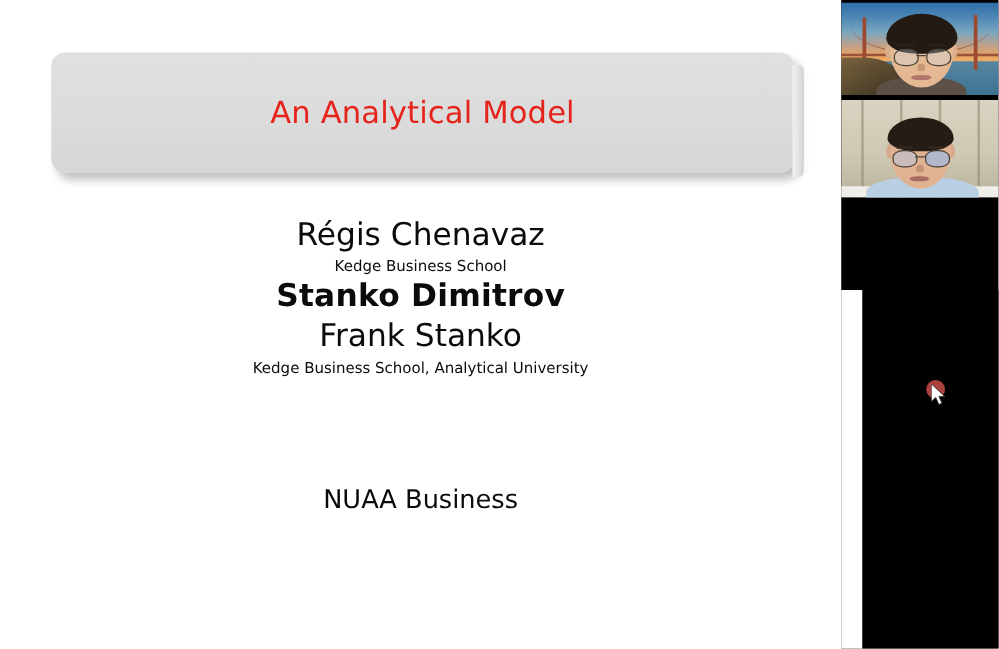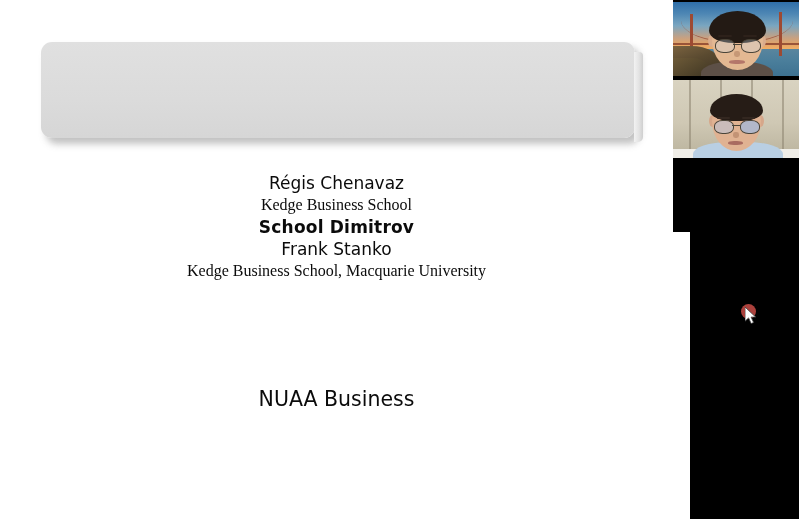--- a/index.html
+++ b/index.html
@@ -69,33 +69,32 @@
   
   #authors {
     position: absolute;
     left: 0;
     top: 172px;
     width: 673px;
     text-align: center;
     color: #0b0b0b;
   }
   .author-name {
-    font-size: 17px;
+    font-size: 25px;
     line-height: 1.30;
     font-weight: 400;
   }
   .author-name.bold {
     font-weight: 700;
     letter-spacing: 0.2px;
   }
   .author-affil {
-    font-size: 16px;
+    font-size: 12px;
     line-height: 1.34;
     font-weight: 400;
-    font-family: Liberation Serif, serif;
   }
 
   
   #venue {
     position: absolute;
     left: 0;
     top: 385px;
     width: 673px;
     text-align: center;
     color: #0b0b0b;
@@ -280,29 +279,30 @@
   }
 </style>
 </head>
 <body>
 
 <div id="screen">
 
   <div id="slide">
 
     <div id="title-block">
+      <div class="title-line">An Analytical Model</div>
     </div>
     <div id="title-sliver"></div>
 
     <div id="authors">
       <div class="author-name">Régis Chenavaz</div>
       <div class="author-affil">Kedge Business School</div>
-      <div class="author-name bold">School Dimitrov</div>
+      <div class="author-name bold">Stanko Dimitrov</div>
       <div class="author-name">Frank Stanko</div>
-      <div class="author-affil">Kedge Business School, Macquarie University</div>
+      <div class="author-affil">Kedge Business School, Analytical University</div>
     </div>
 
     <div id="venue">
       <div class="venue-line">NUAA Business</div>
     </div>
 
   </div>
 
   <div id="right-panel">
 

